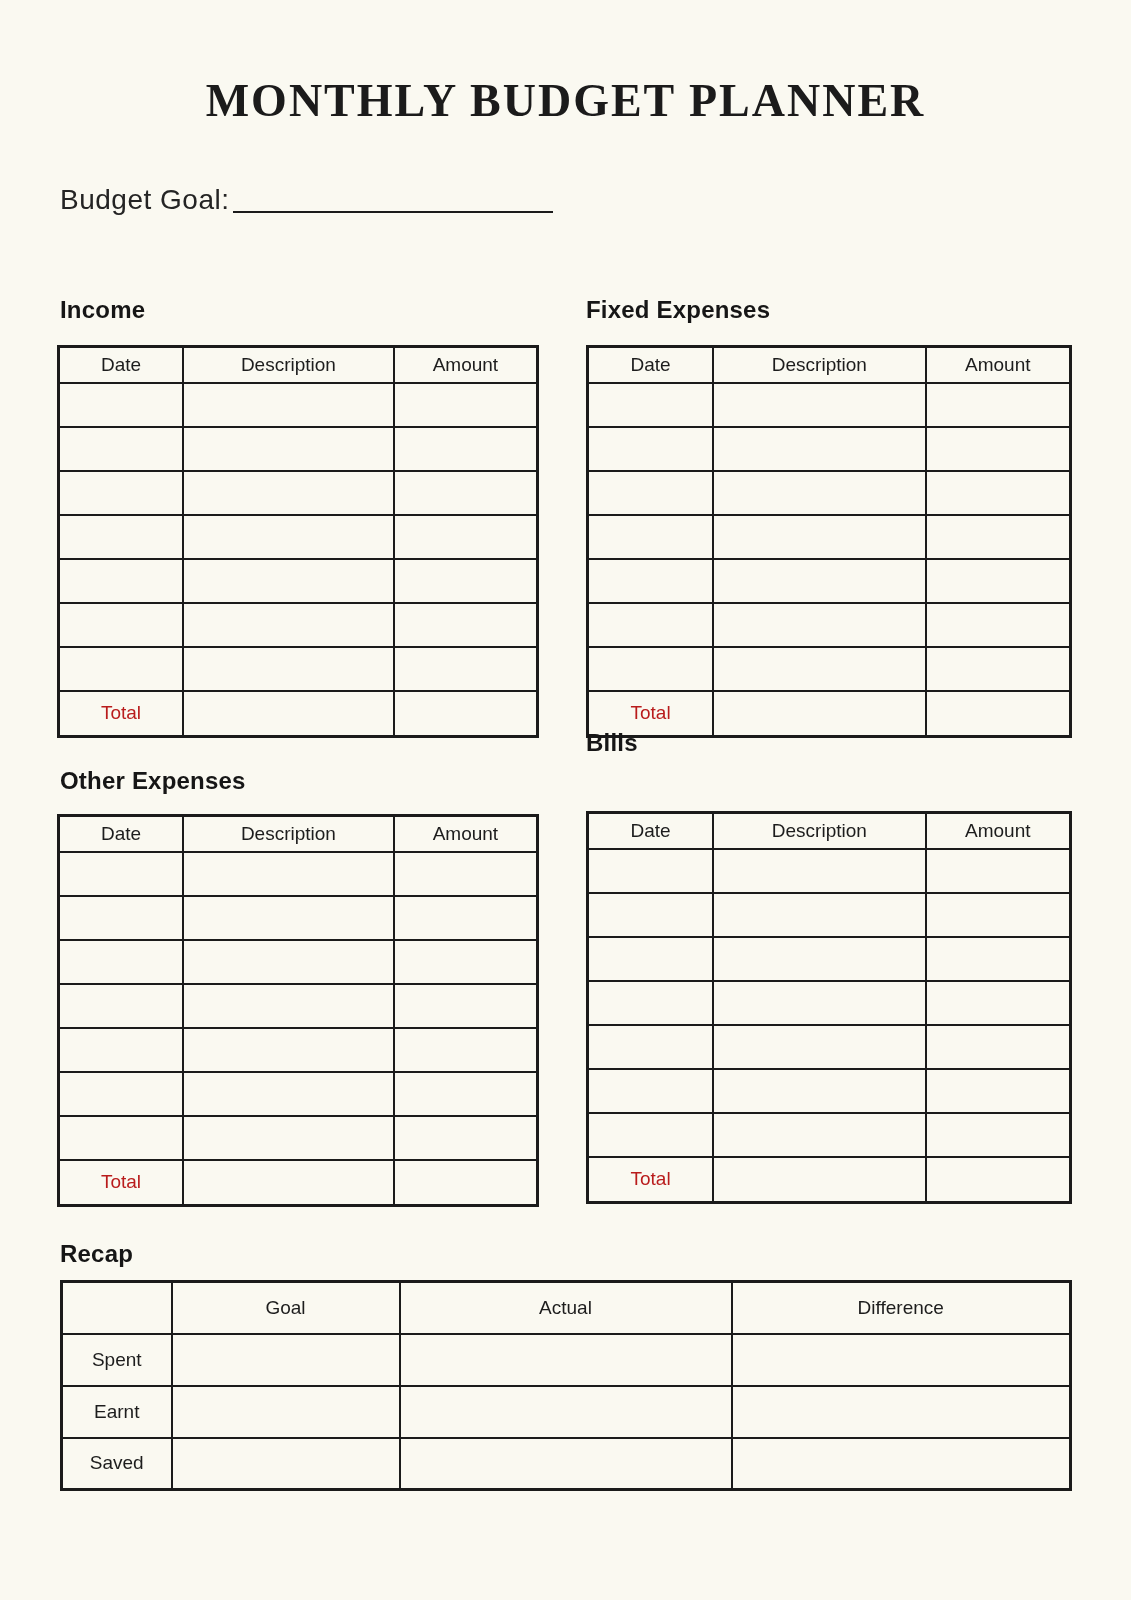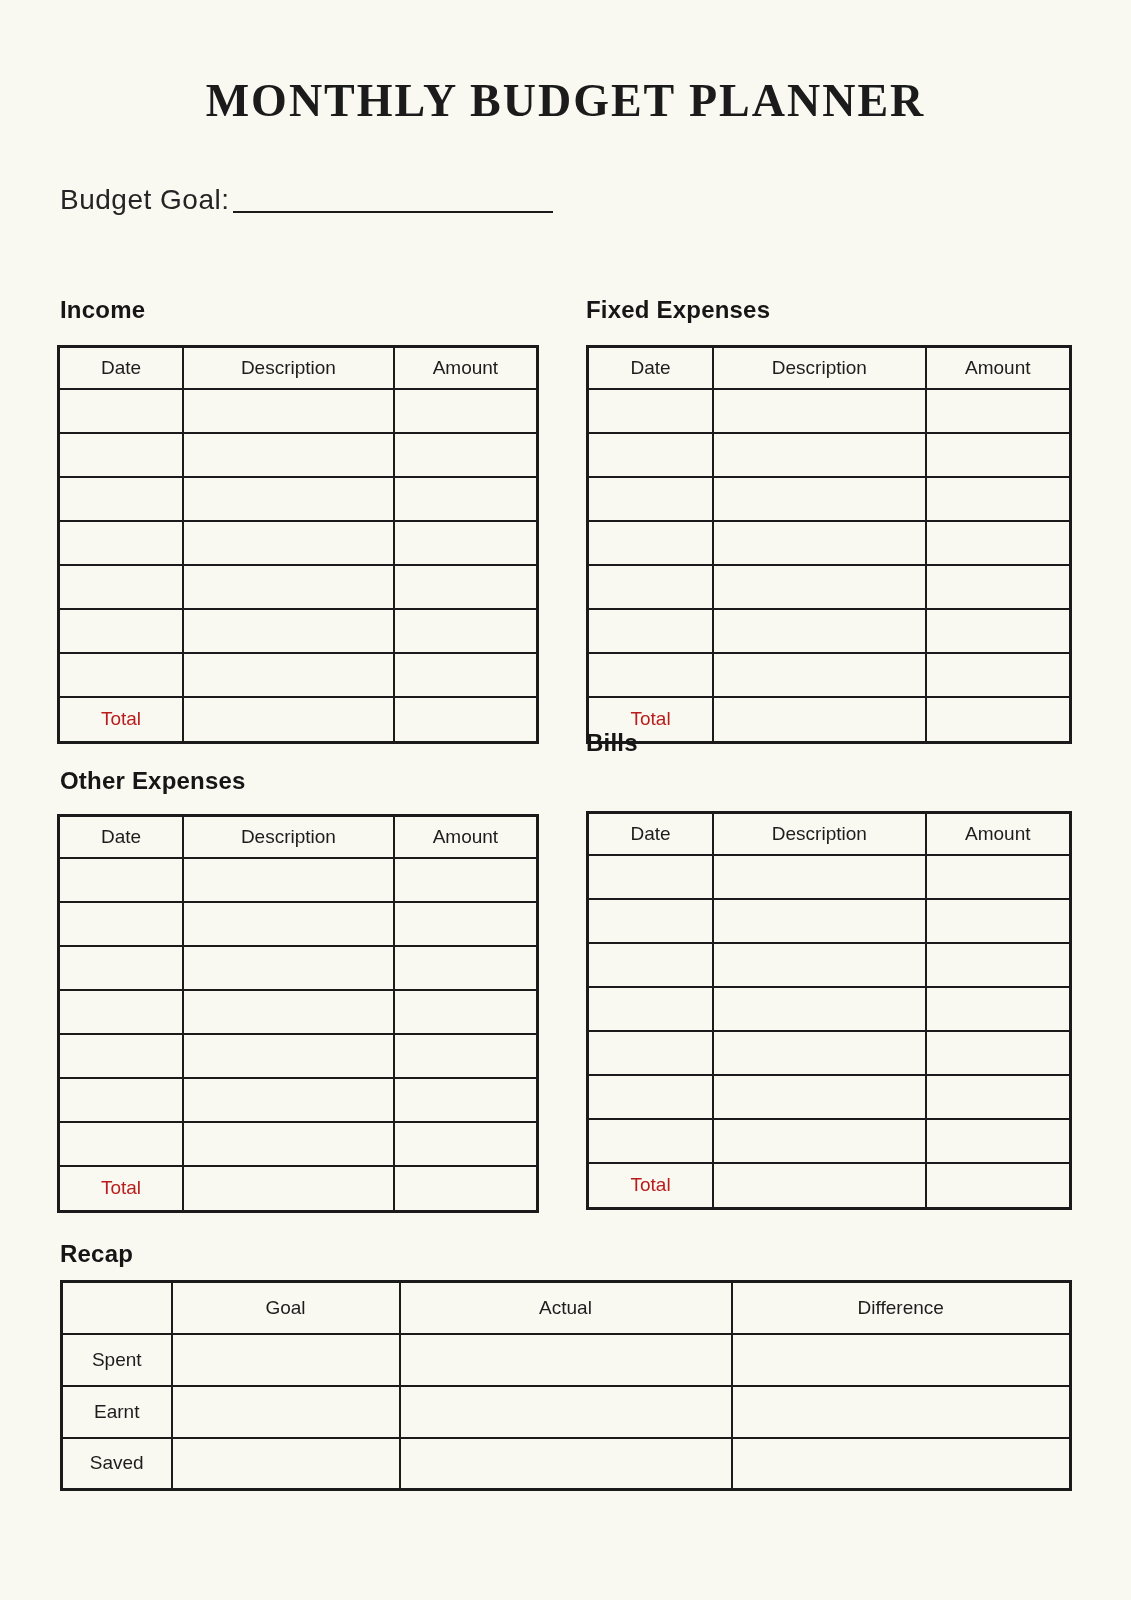--- a/index.html
+++ b/index.html
@@ -70,21 +70,21 @@
     border: 2px solid var(--ink, #1B1B1B);
     padding: 0;
     overflow: hidden;
   }
   th {
     font-weight: 400;
     font-size: 19px;
     text-align: center;
     color: #1d1d1d;
   }
-  .entry-table .header-row { height: 42px; }
+  .entry-table .header-row { height: 36px; }
   .entry-table .entry-row  { height: 44px; }
   .entry-table .total-row  { height: 46px; }
   .total-label {
     text-align: center;
     font-size: 19px;
     color: #b91c1c;
   }
   .recap-table tr { height: 52px; }
   .recap-label {
     text-align: center;

